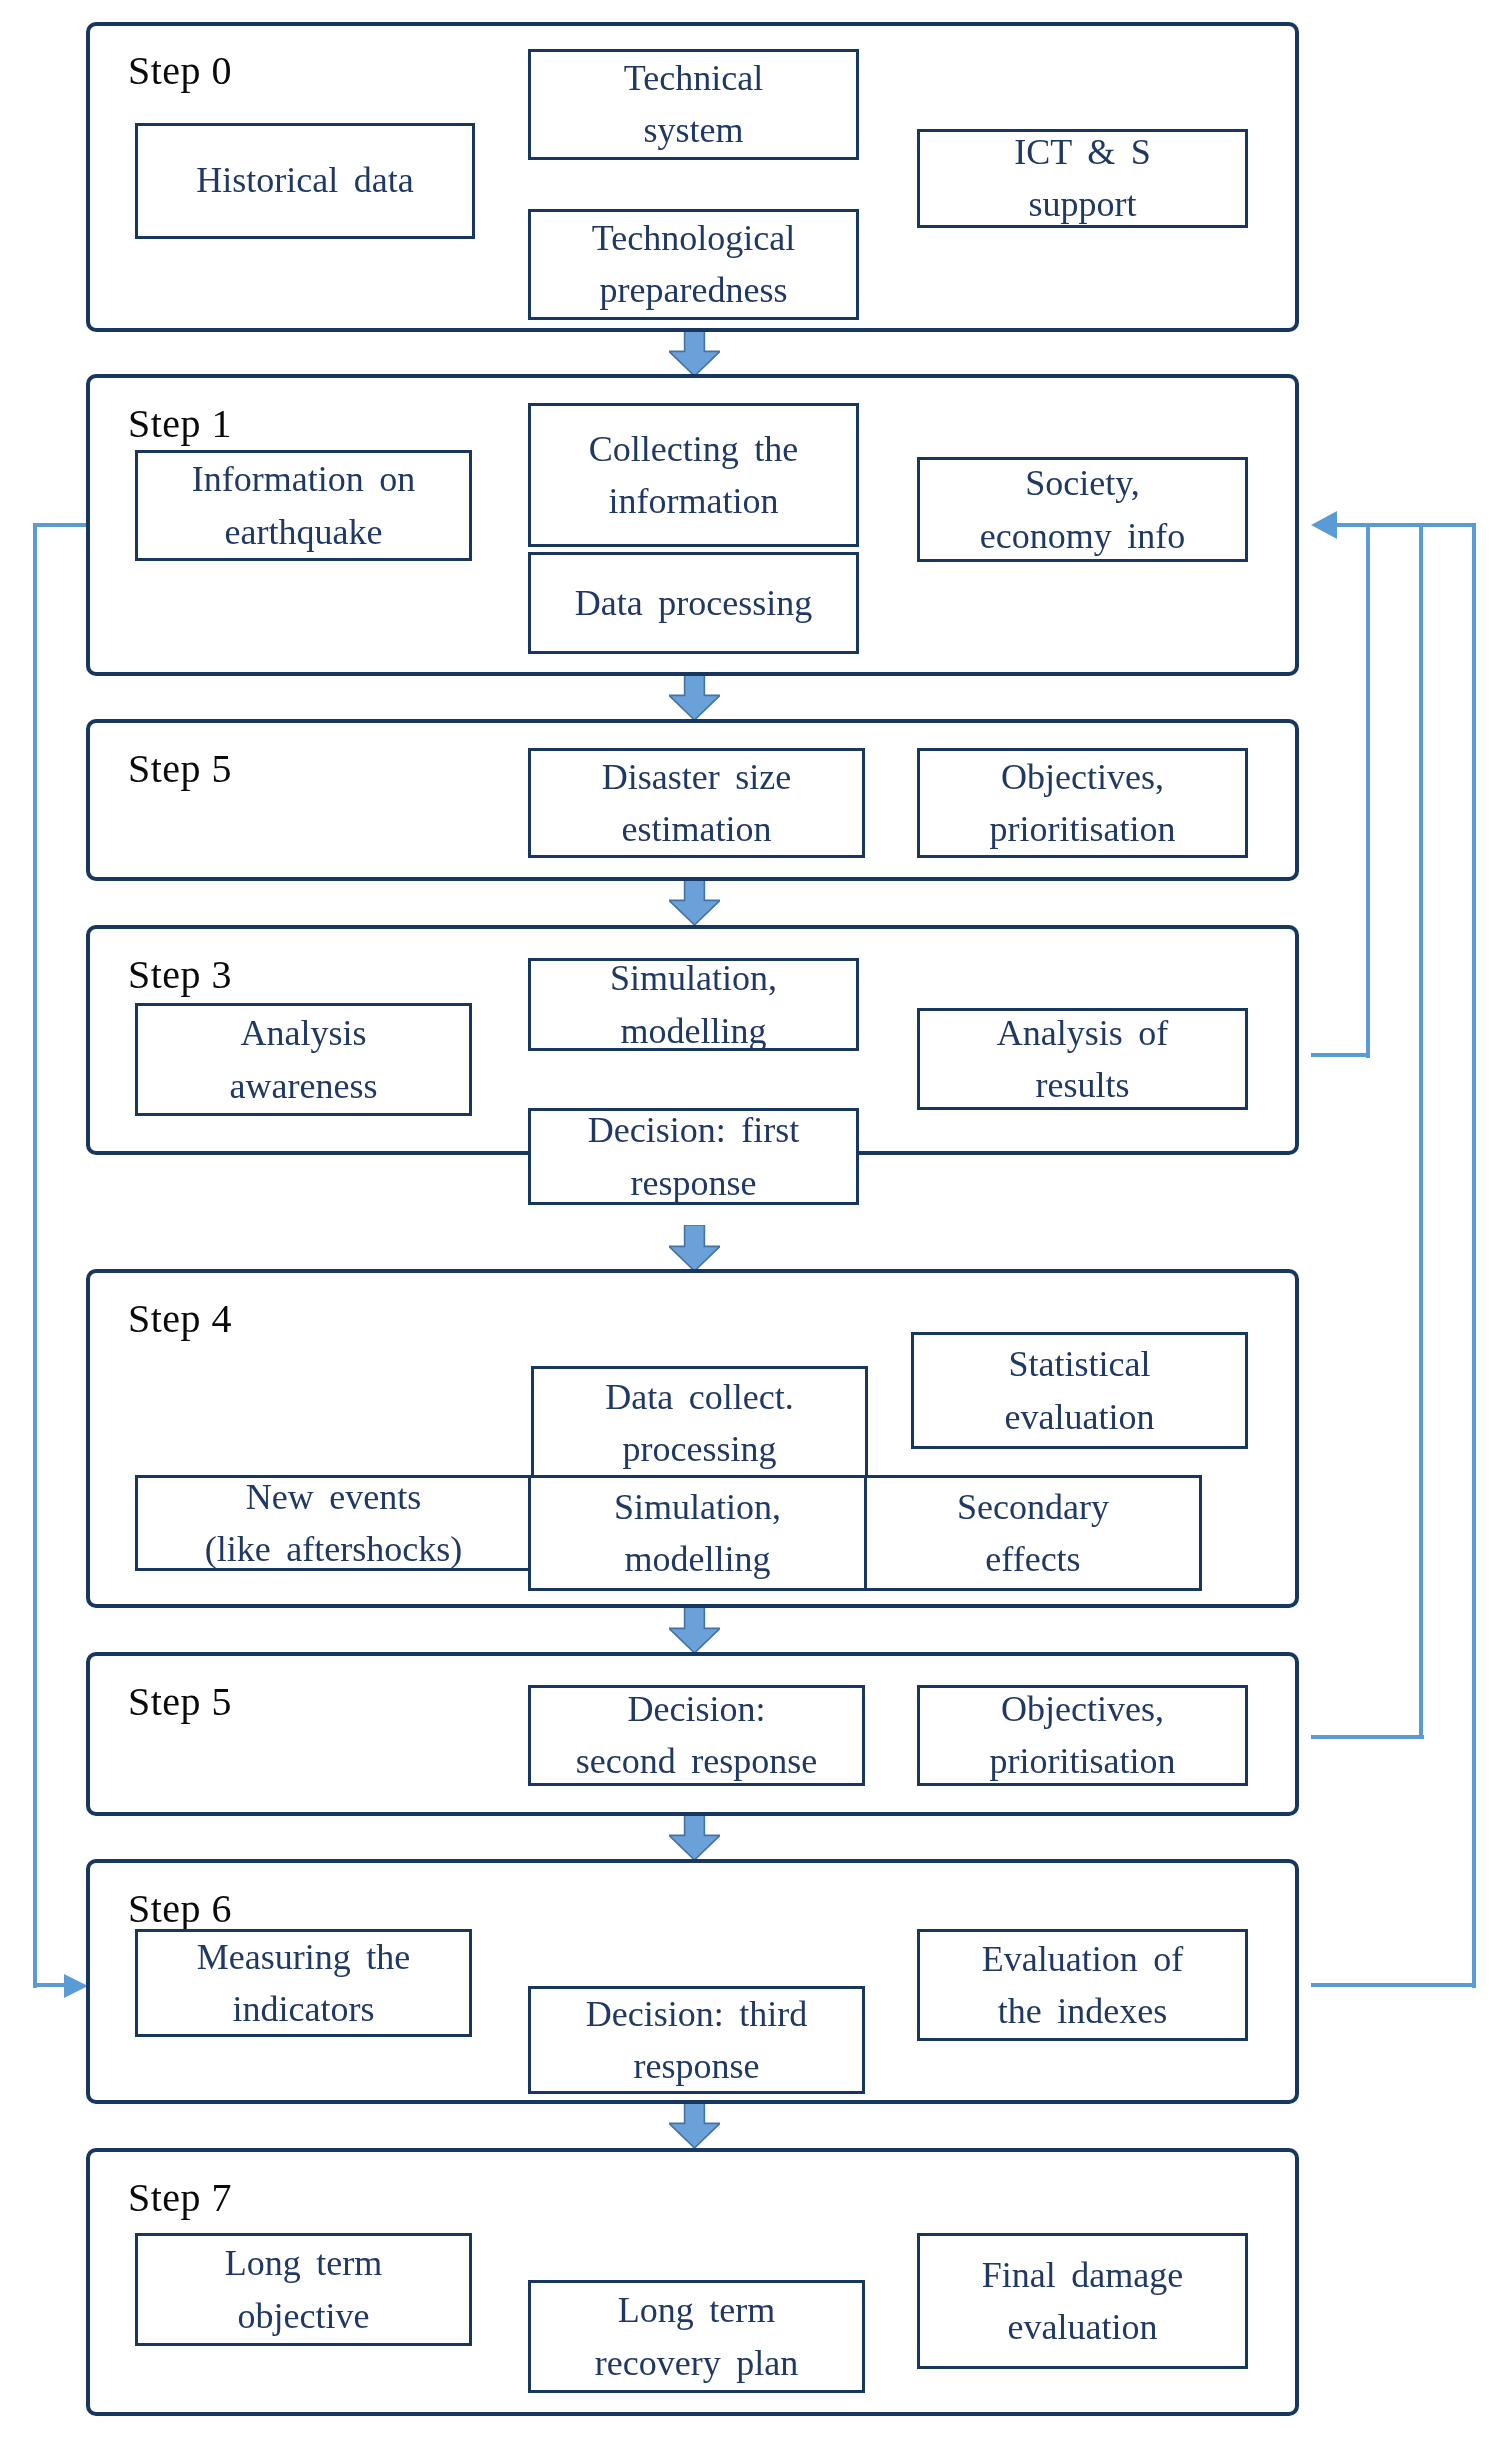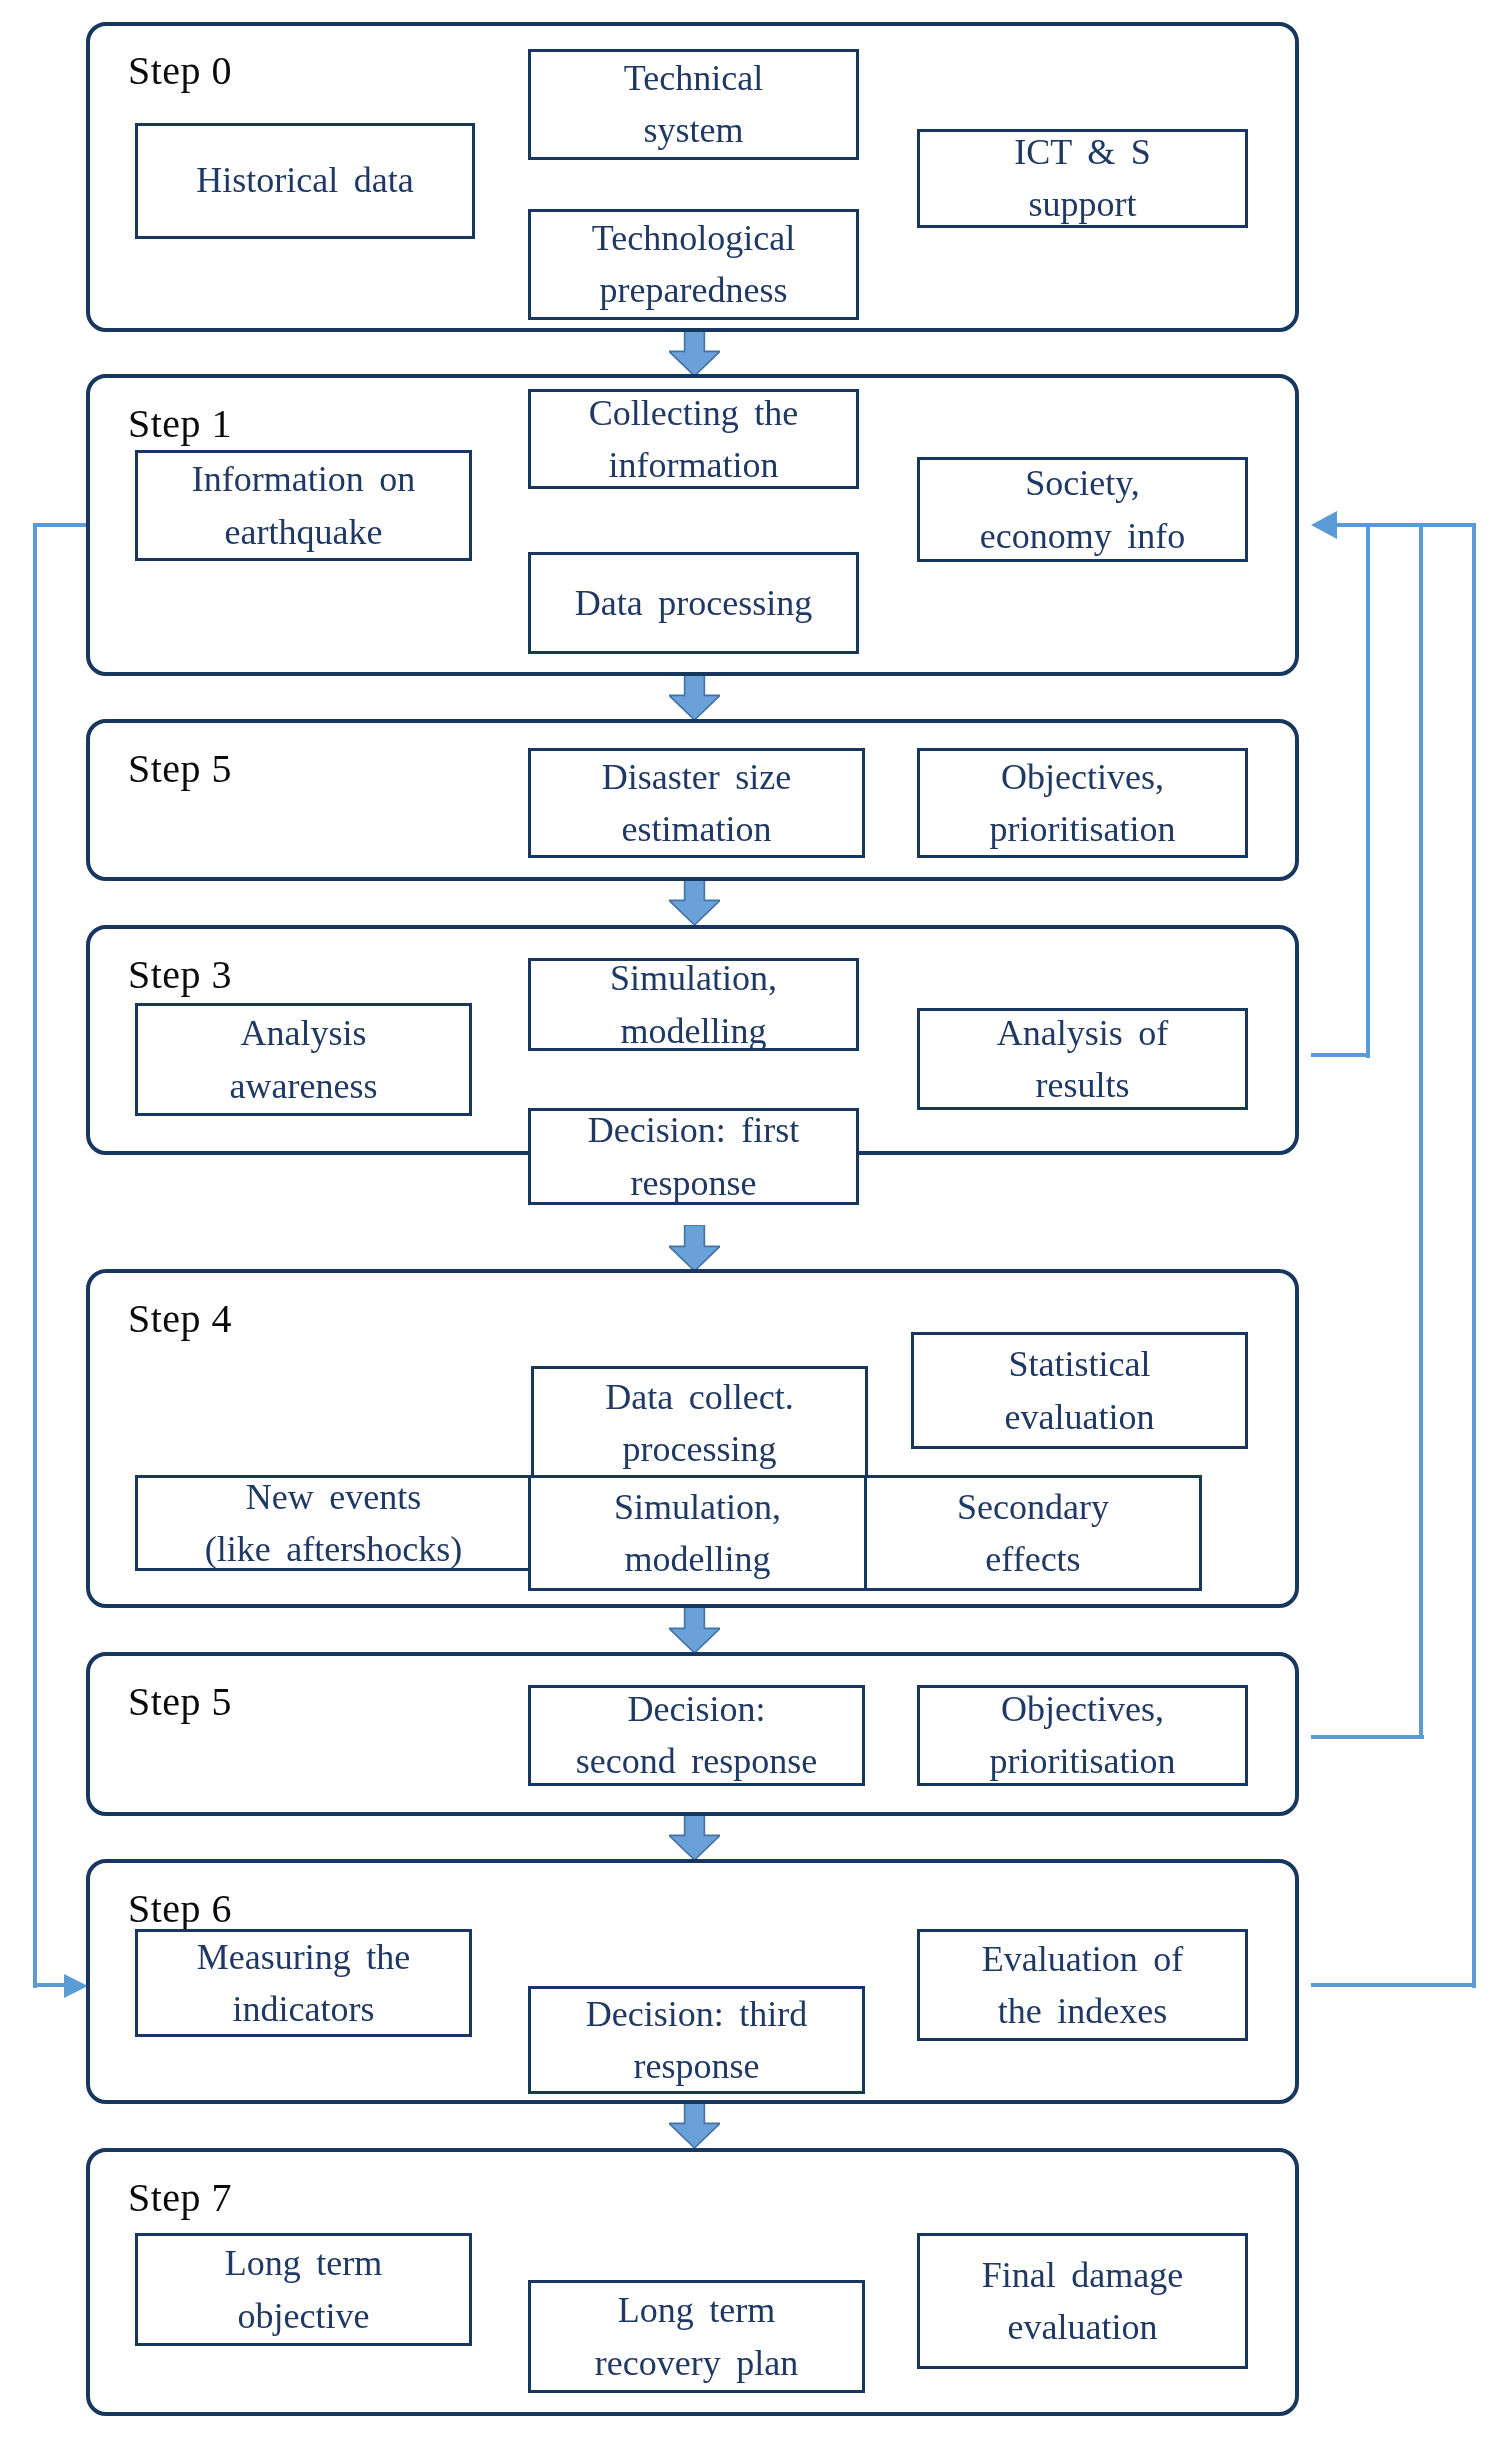--- a/index.html
+++ b/index.html
@@ -6,21 +6,21 @@
   .stage{
     position:relative;
     width:1507px;height:2438px;
     background:#ffffff;
     font-family:"Liberation Serif","DejaVu Serif",serif;
   }
   .step{
     position:absolute;
     left:86px;width:1213px;
     border:4.8px solid #17375E;
-    border-radius:20px;
+    border-radius:10px;
     background:#ffffff;
     box-sizing:border-box;
   }
   .step-label{
     position:absolute;
     left:38px;top:21.5px;
     font-size:40px;
     color:#0a0a0a;
     letter-spacing:0.5px;
     white-space:pre-line;
@@ -116,21 +116,21 @@
     <div class="box" style="left:438px;top:183px;width:331px;height:111px">Technological
 preparedness</div>
     <div class="box" style="left:827px;top:103px;width:331px;height:99px">ICT &amp; S
 support</div>
   </section>
 
   <section class="step" style="top:374px;height:302px">
     <div class="step-label">Step 1</div>
     <div class="box" style="left:45px;top:72px;width:337px;height:111px">Information on
 earthquake</div>
-    <div class="box" style="left:438px;top:11px;width:331px;height:100px">Collecting the
+    <div class="box" style="left:438px;top:25px;width:331px;height:144px">Collecting the
 information</div>
     <div class="box" style="left:827px;top:79px;width:331px;height:105px">Society,
 economy info</div>
     <div class="box" style="left:438px;top:174px;width:331px;height:102px">Data processing</div>
   </section>
 
   <section class="step" style="top:719px;height:162px">
     <div class="step-label">Step 5</div>
     <div class="box" style="left:438px;top:25px;width:337px;height:110px">Disaster size
 estimation</div>

